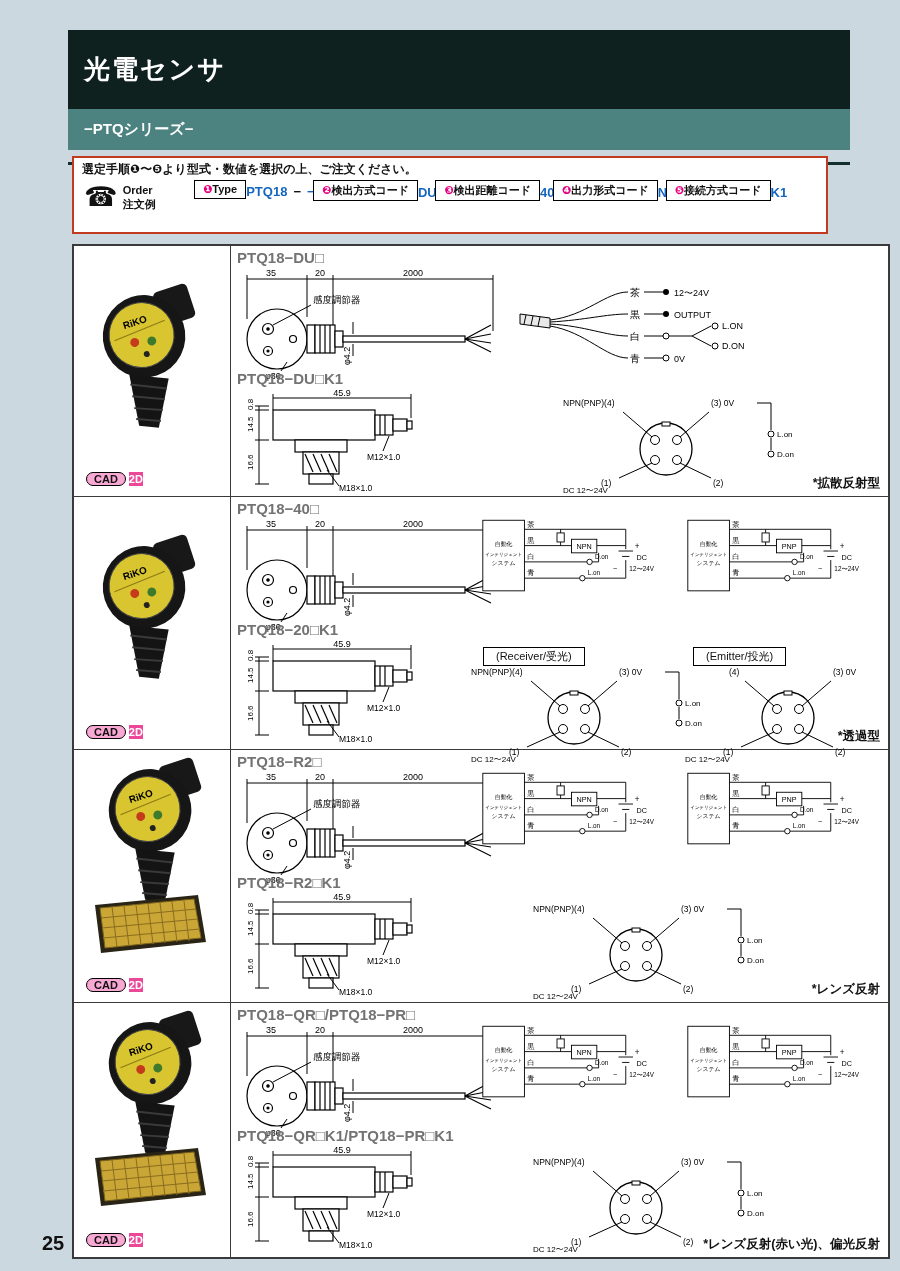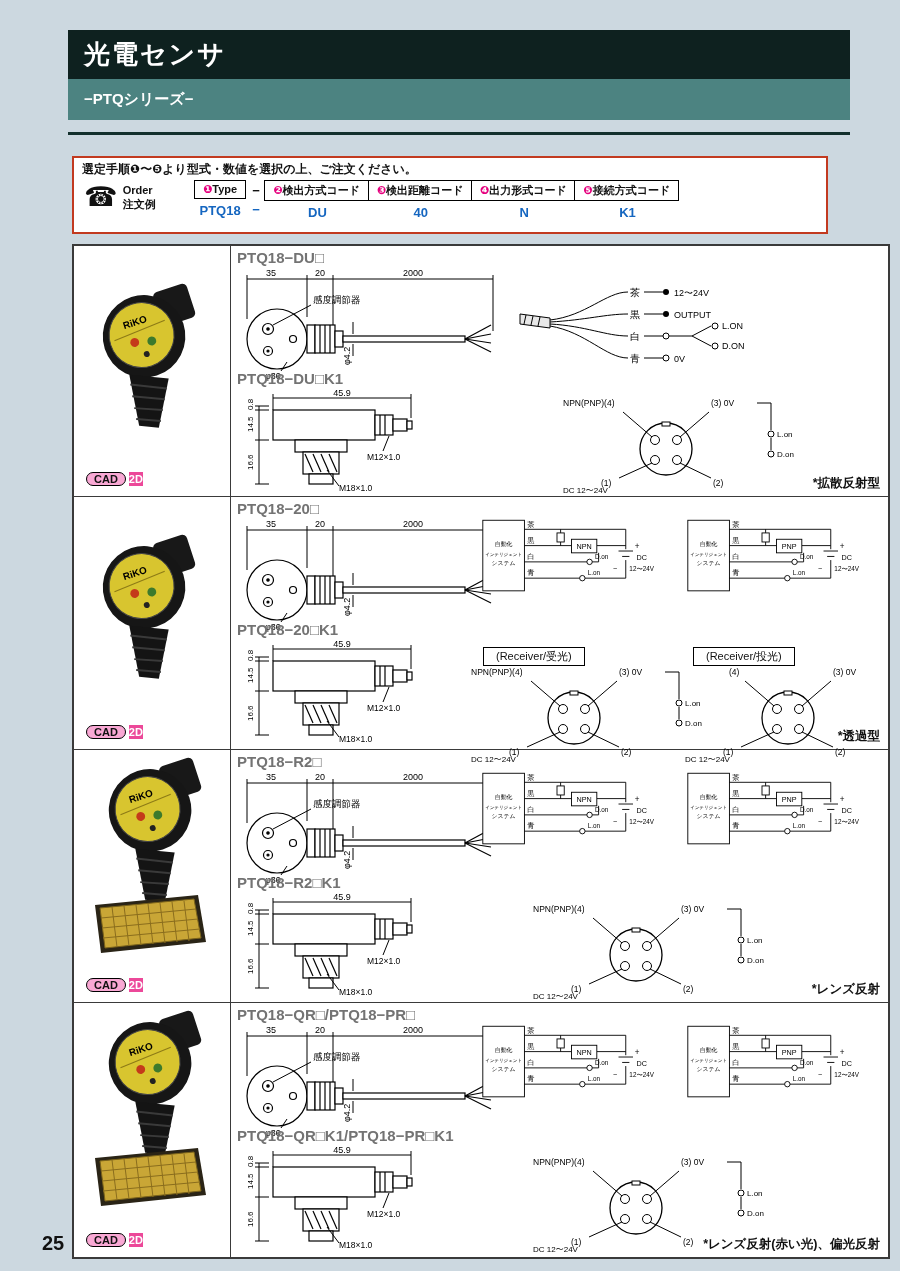--- a/index.html
+++ b/index.html
@@ -6,32 +6,32 @@
   body{
     width:900px;height:1271px;position:relative;
     background:#ccd8e0;
     font-family:"Liberation Sans","DejaVu Sans",sans-serif;
     color:#111;
   }
   svg text{font-family:"Liberation Sans","DejaVu Sans",sans-serif;fill:#000;}
   
   .header{position:absolute;left:68px;top:30px;width:782px;}
   .header-title{background:#0e211f;color:#fff;font-size:26px;font-weight:bold;
-    padding:7px 16px;letter-spacing:2px;}
+    padding:22px 16px;letter-spacing:2px;}
   .header-sub{background:#4c8381;color:#fff;font-size:15px;font-weight:bold;padding:11px 16px;}
   .header-rule{margin-top:12px;height:3px;background:#13302d;}
   
   .order-box{position:absolute;left:72px;top:156px;width:752px;height:74px;
     border:2px solid #c23a20;background:#fff;}
   .order-instruction{position:absolute;left:8px;top:3px;font-size:12px;font-weight:bold;}
   .order-phone{position:absolute;left:10px;top:26px;display:flex;align-items:center;gap:5px;}
   .phone-glyph{font-size:27px;line-height:1;}
   .phone-labels{display:flex;flex-direction:column;font-size:11px;font-weight:bold;line-height:1.2;}
   .order-cols{position:absolute;left:120px;top:22px;display:flex;align-items:flex-start;}
-  .ocol{display:flex;flex-direction:column;align-items:center;}
+  .ocol{display:flex;flex-direction:row;align-items:center;}
   .ocell{border:1.5px solid #000;font-size:11px;font-weight:bold;padding:2px 8px;
     white-space:nowrap;background:#fff;}
   .ocell .num{color:#e5007e;}
   .odash{font-size:13px;font-weight:bold;padding:3px 6px 0 6px;}
   .oval{color:#1566c0;font-weight:bold;font-size:13px;padding-top:4px;text-align:center;}
   .ocol+.ocol .ocell{margin-left:-1.5px;}
   
   .main{position:absolute;left:72px;top:244px;width:814px;background:#fff;border:2px solid #3a3a3a;}
   .sec{position:relative;border-bottom:1.5px solid #3a3a3a;}
   .sec:last-child{border-bottom:none;}
@@ -327,21 +327,21 @@
     <line x1="45" y1="128" x2="74" y2="130" stroke="#3a3a3a" stroke-width="2"></line>
     <line x1="47" y1="139" x2="72" y2="141" stroke="#3a3a3a" stroke-width="2"></line>
   </svg>
 </div>
       <div class="cad-badge">
         <span class="cad-label">CAD</span>
         <span class="cad-2d">2D</span>
       </div>
     </div>
     <div class="content">
-      <div class="model m1">PTQ18−20□</div>
+      <div class="model m1">PTQ18−40□</div>
       <div class="drawA noSens">
   <svg width="262" height="115" viewBox="0 0 262 115">
     <g stroke="#000" stroke-width="1" fill="none">
       <line x1="6" y1="12" x2="252" y2="12"></line>
       <line x1="6" y1="8" x2="6" y2="52"></line>
       <line x1="66" y1="8" x2="66" y2="50"></line>
       <line x1="92" y1="8" x2="92" y2="62"></line>
       <line x1="252" y1="8" x2="252" y2="64"></line>
     </g>
     <text x="30" y="9" font-size="9" text-anchor="middle">35</text>
@@ -491,21 +491,21 @@
     <text x="126" y="51" font-size="7">D.on</text>
     <circle cx="112" cy="72" r="3" fill="#fff" stroke="#000"></circle>
     <text x="118" y="69" font-size="7">L.on</text>
     <text x="170" y="40" font-size="9">+</text>
     <text x="172" y="52" font-size="8">DC</text>
     <text x="146" y="64" font-size="8">−</text>
     <text x="164" y="64" font-size="7">12〜24V</text>
   </svg>
 </div>
       <div class="iolabel recv-label">(Receiver/受光)</div>
-      <div class="iolabel emit-label">(Receiver/投光)</div>
+      <div class="iolabel emit-label">(Emitter/投光)</div>
       <div class="pinout-recv rx">
   <svg width="240" height="100" viewBox="0 0 240 100">
     <text class="lbl-npn" x="2" y="12" font-size="8.5">NPN(PNP)(4)</text>
     <text class="lbl-4" x="46" y="12" font-size="8.5">(4)</text>
     <text x="150" y="12" font-size="8.5">(3) 0V</text>
     <g stroke="#000" fill="#fff">
       <circle cx="105" cy="55" r="26" stroke-width="1.3"></circle>
       <rect x="101" y="28" width="8" height="4"></rect>
       <circle cx="94" cy="46" r="4.5"></circle>
       <circle cx="116" cy="46" r="4.5"></circle>

